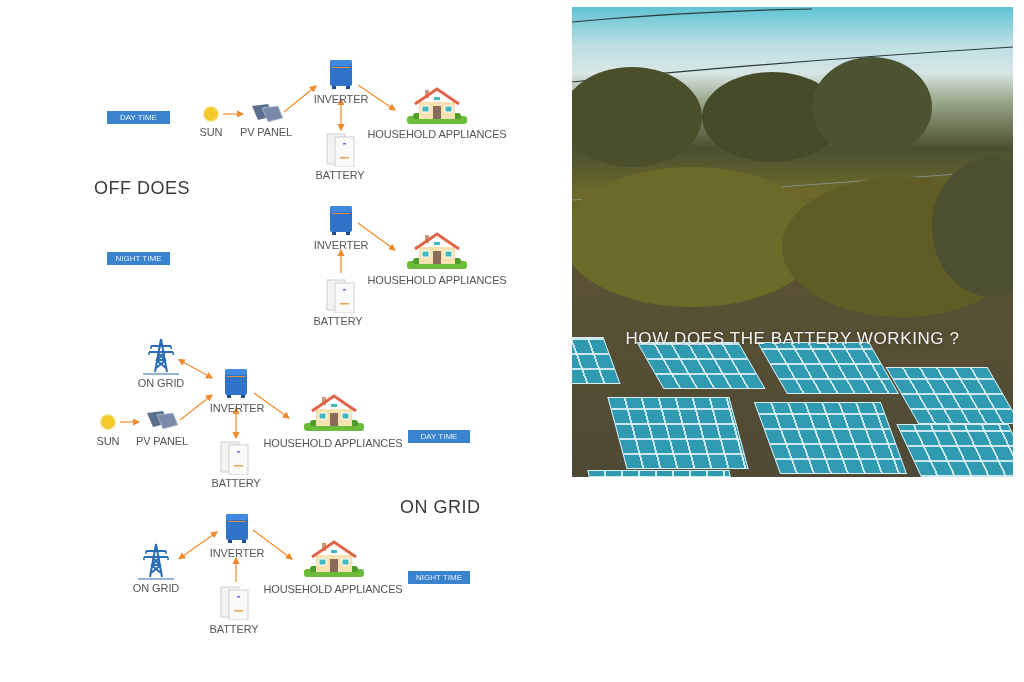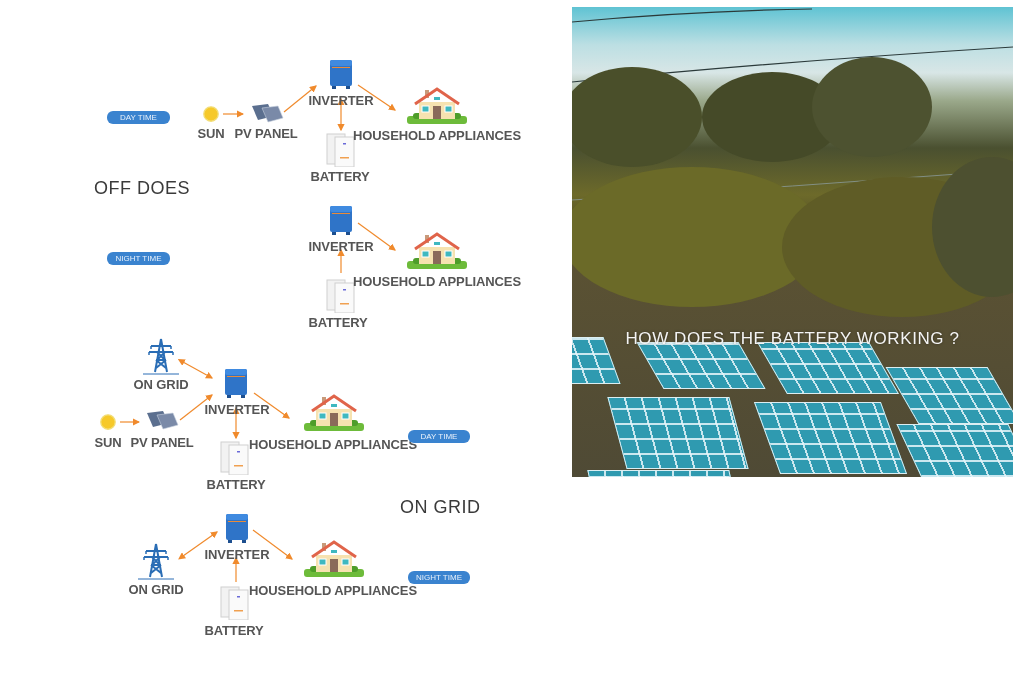--- a/index.html
+++ b/index.html
@@ -1,19 +1,19 @@
 <!DOCTYPE html>
 <html><head>
 <meta charset="utf-8">
 <style>
   html,body{margin:0;padding:0;background:#fff;}
   body{width:1024px;height:682px;position:relative;overflow:hidden;font-family:"Liberation Sans",sans-serif;}
   .abs{position:absolute;}
-  .lbl{position:absolute;font-size:13px;color:#555;letter-spacing:-0.1px;white-space:nowrap;transform:translateX(-50%);font-weight:bold;}
-  .badge{position:absolute;background:#3a83cf;color:#e8f1fb;font-size:8px;border-radius:6px;text-align:center;line-height:13px;height:13px;white-space:nowrap;}
+  .lbl{position:absolute;font-size:11px;color:#555;letter-spacing:-0.1px;white-space:nowrap;transform:translateX(-50%);}
+  .badge{position:absolute;background:#3a83cf;color:#e8f1fb;font-size:8px;border-radius:0;text-align:center;line-height:13px;height:13px;white-space:nowrap;}
   .section{position:absolute;font-size:18px;color:#3a3a3a;letter-spacing:0.5px;white-space:nowrap;}
   svg.arrows{position:absolute;left:0;top:0;}
   .photo{position:absolute;left:572px;top:7px;width:441px;height:470px;overflow:hidden;
     background:linear-gradient(180deg,#5fc3d3 0%,#bcdfe3 8%,#d8e6e6 14%,#9aa88a 20%,#4a5030 30%,#6d6a2a 40%,#4d4a28 48%,#5b5233 52%,#4f4a35 100%);}
   .photo-title{position:absolute;left:0;width:100%;top:322px;text-align:center;color:#f4f4f4;font-size:17px;letter-spacing:0.6px;text-shadow:0 0 3px rgba(0,0,0,0.4);}
   .panel{position:absolute;background:
       repeating-linear-gradient(90deg,transparent 0 15px,rgba(230,245,250,0.85) 15px 17px),
       repeating-linear-gradient(0deg,transparent 0 13px,rgba(230,245,250,0.85) 13px 15px),
       #2f9ab0;border:1px solid #dbeef2;}
 </style>

